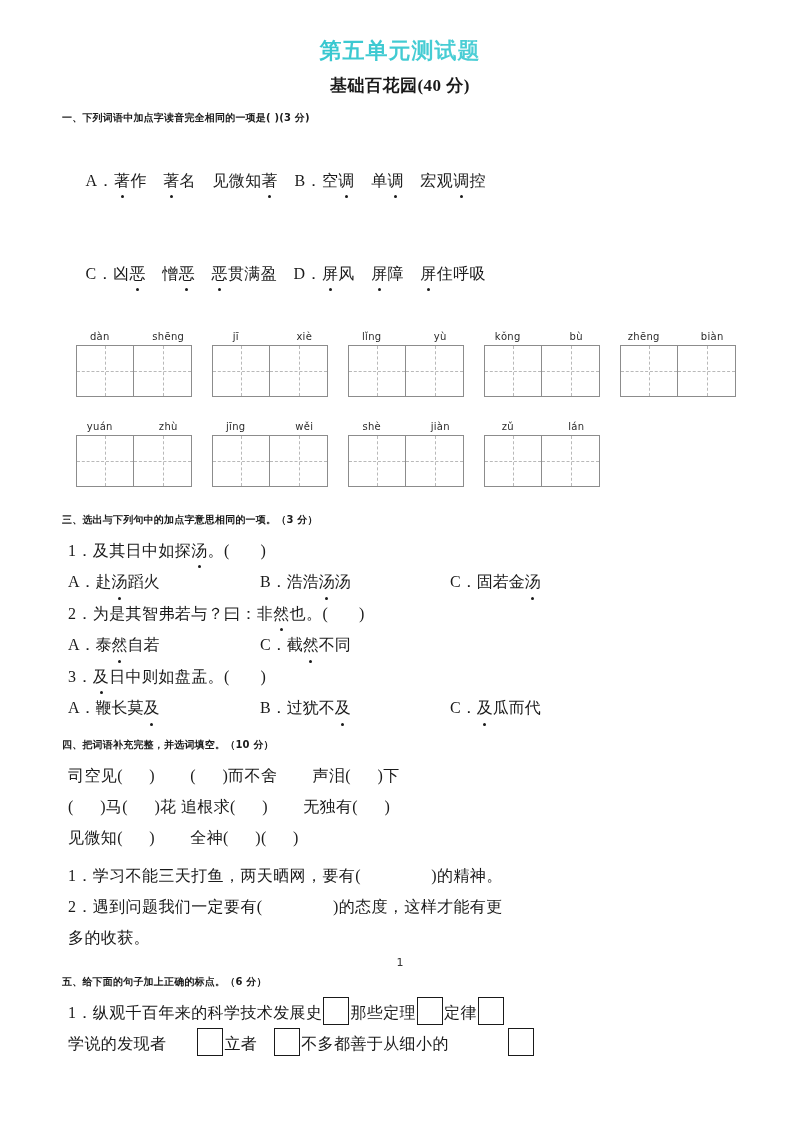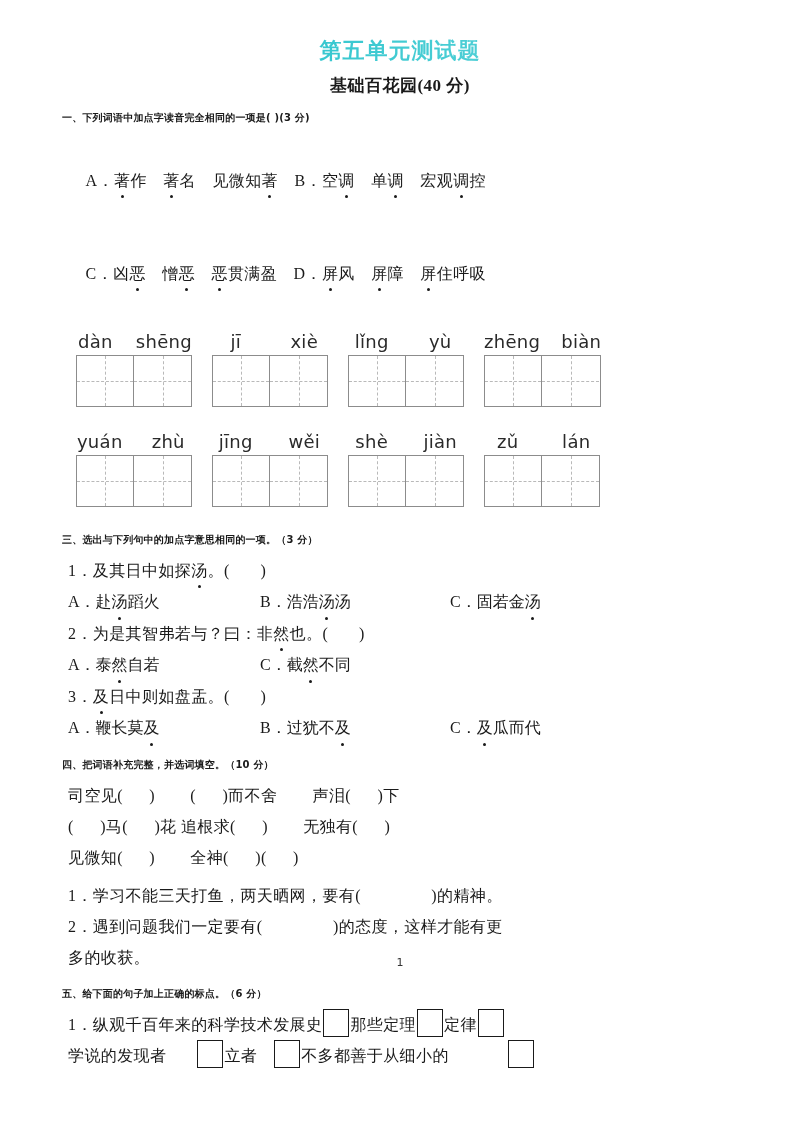--- a/index.html
+++ b/index.html
@@ -84,21 +84,21 @@
   
   .tz-row {
     display: flex;
     margin: 10px 0 4px 0;
     padding-left: 14px;
   }
   .tz-group { margin-right: 20px; }
   .tz-pinyin {
     display: flex;
     font-family: "DejaVu Sans", "Liberation Sans", sans-serif;
-    font-size: 18px;
+    font-size: 10px;
     color: #2a2a2a;
     justify-content: space-around;
     margin-bottom: 3px;
     letter-spacing: 0.3px;
     gap: 21px;
   }
   .tz-pinyin span { flex: 1; text-align: center; }
   .tz-boxes {
     display: flex;
     border: 1px solid #8c8c8c;
@@ -187,20 +187,30 @@
     <div class="tz-group">
       <div class="tz-pinyin">
         <span>lǐng</span>
         <span>yù</span>
       </div>
       <div class="tz-boxes">
         <div class="tz-cell"></div>
         <div class="tz-cell"></div>
       </div>
     </div>
+    <div class="tz-group">
+      <div class="tz-pinyin">
+        <span>kǒng</span>
+        <span>bù</span>
+      </div>
+      <div class="tz-boxes">
+        <div class="tz-cell"></div>
+        <div class="tz-cell"></div>
+      </div>
+    </div>
     <div class="tz-group" style="margin-right:0">
       <div class="tz-pinyin">
         <span>zhēng</span>
         <span>biàn</span>
       </div>
       <div class="tz-boxes">
         <div class="tz-cell"></div>
         <div class="tz-cell"></div>
       </div>
     </div>
@@ -277,21 +287,21 @@
   <div class="sec-head" style="">四、把词语补充完整，并选词填空。（10 分）</div>
 
   <div class="line indent">司空见(      )        (      )而不舍        声泪(      )下</div>
   <div class="line indent">(      )马(      )花 追根求(      )        无独有(      )</div>
   <div class="line indent">见微知(      )        全神(      )(      )</div>
 
   <div class="line indent" style="margin-top:6px">1．学习不能三天打鱼，两天晒网，要有(                )的精神。</div>
   <div class="line indent">2．遇到问题我们一定要有(                )的态度，这样才能有更</div>
   <div class="line indent">多的收获。</div>
 
-  <div class="sec-head" style="margin-top:14px">五、给下面的句子加上正确的标点。（6 分）</div>
+  <div class="sec-head" style="margin-top:22px">五、给下面的句子加上正确的标点。（6 分）</div>
 
   <div class="line indent"><span>1．纵观千百年来的科学技术发展史</span><span class="punct-box"></span><span>那些定理</span><span class="punct-box"></span><span>定律</span><span class="punct-box"></span></div>
 
   <div class="line indent"><span>学说的发现者</span><span class="gap-md"></span><span class="punct-box"></span><span>立者</span><span class="gap-sm"></span><span class="punct-box"></span><span>不多都善于从细小的</span><span class="gap-lg"></span><span class="punct-box"></span></div>
 
   <div class="page-num">1</div>
 
 </div>
 
 </body></html>

